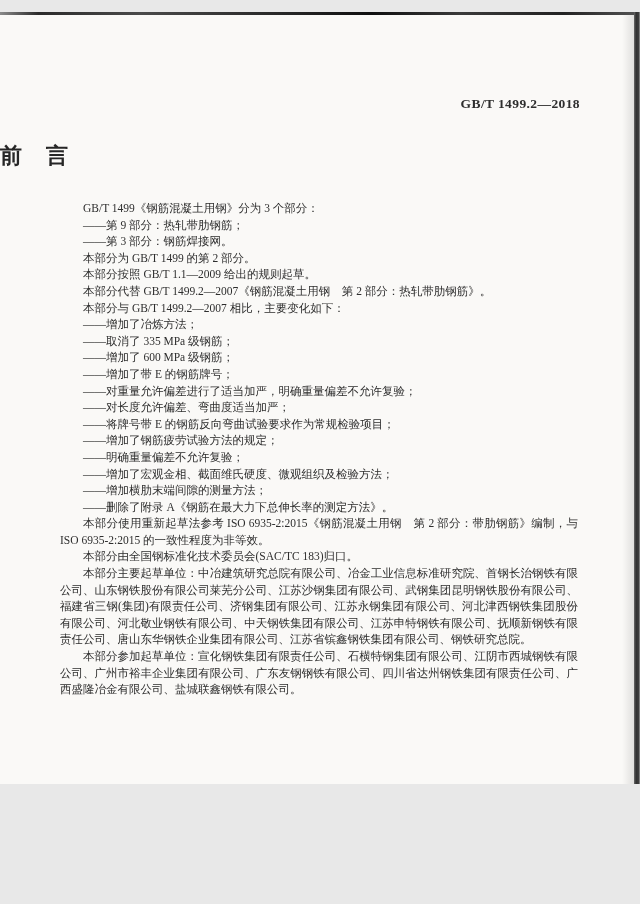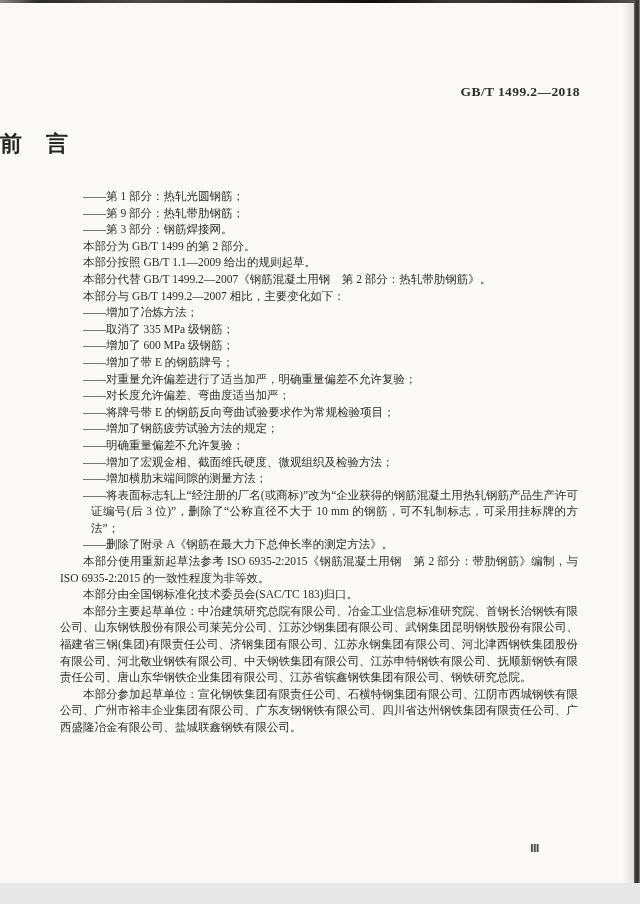--- a/index.html
+++ b/index.html
@@ -1,17 +1,17 @@
 <!DOCTYPE html>
 <html><head>
 <meta charset="utf-8">
 <style>
   html,body{margin:0;padding:0;background:#e8e8e8;}
   .page{
-    position:relative;width:640px;height:883px;margin:0 auto;
+    position:relative;width:640px;height:772px;margin:12px auto;
     background:#faf9f7;overflow:hidden;
     font-family:"Liberation Serif","DejaVu Serif",serif;
   }
   .scan-top-edge{
     position:absolute;top:0;left:0;width:640px;height:3px;
     background:linear-gradient(90deg,#8a8a8a 0%,#2b2b2b 6%,#4a4a4a 22%,#262626 45%,#0f0f0f 58%,#3a3a3a 72%,#222 88%,#555 100%);
   }
   .scan-right-shadow{
     position:absolute;top:3px;bottom:0;right:6px;width:12px;
     background:linear-gradient(90deg,rgba(0,0,0,0),rgba(0,0,0,0.10));
@@ -58,39 +58,38 @@
 
   <div class="scan-top-edge"></div>
   <div class="scan-right-shadow"></div>
   <div class="scan-right-edge"></div>
 
   <div class="doc-number">GB/T 1499.2—2018</div>
 
   <h1 class="title">前　言</h1>
 
   <div class="body-block">
-      <p class="para dash">——第 1 部分：热轧光圆钢筋；</p>
+      <p class="para indent">GB/T 1499《钢筋混凝土用钢》分为 3 个部分：</p>
       <p class="para dash">——第 9 部分：热轧带肋钢筋；</p>
       <p class="para dash">——第 3 部分：钢筋焊接网。</p>
       <p class="para indent">本部分为 GB/T 1499 的第 2 部分。</p>
       <p class="para indent">本部分按照 GB/T 1.1—2009 给出的规则起草。</p>
       <p class="para indent">本部分代替 GB/T 1499.2—2007《钢筋混凝土用钢　第 2 部分：热轧带肋钢筋》。</p>
       <p class="para indent">本部分与 GB/T 1499.2—2007 相比，主要变化如下：</p>
       <p class="para dash">——增加了冶炼方法；</p>
       <p class="para dash">——取消了 335 MPa 级钢筋；</p>
       <p class="para dash">——增加了 600 MPa 级钢筋；</p>
       <p class="para dash">——增加了带 E 的钢筋牌号；</p>
       <p class="para dash">——对重量允许偏差进行了适当加严，明确重量偏差不允许复验；</p>
       <p class="para dash">——对长度允许偏差、弯曲度适当加严；</p>
       <p class="para dash">——将牌号带 E 的钢筋反向弯曲试验要求作为常规检验项目；</p>
       <p class="para dash">——增加了钢筋疲劳试验方法的规定；</p>
       <p class="para dash">——明确重量偏差不允许复验；</p>
       <p class="para dash">——增加了宏观金相、截面维氏硬度、微观组织及检验方法；</p>
       <p class="para dash">——增加横肋末端间隙的测量方法；</p>
-      <p class="para dash">——将表面标志轧上“经注册的厂名(或商标)”改为“企业获得的钢筋混凝土用热轧钢筋产品生产许可证编号(后 3 位)”，删除了“公称直径不大于 10 mm 的钢筋，可不轧制标志，可采用挂标牌的方法”；</p>
       <p class="para dash">——删除了附录 A《钢筋在最大力下总伸长率的测定方法》。</p>
       <p class="para indent">本部分使用重新起草法参考 ISO 6935-2:2015《钢筋混凝土用钢　第 2 部分：带肋钢筋》编制，与 ISO 6935-2:2015 的一致性程度为非等效。</p>
       <p class="para indent">本部分由全国钢标准化技术委员会(SAC/TC 183)归口。</p>
       <p class="para indent">本部分主要起草单位：中冶建筑研究总院有限公司、冶金工业信息标准研究院、首钢长治钢铁有限公司、山东钢铁股份有限公司莱芜分公司、江苏沙钢集团有限公司、武钢集团昆明钢铁股份有限公司、福建省三钢(集团)有限责任公司、济钢集团有限公司、江苏永钢集团有限公司、河北津西钢铁集团股份有限公司、河北敬业钢铁有限公司、中天钢铁集团有限公司、江苏申特钢铁有限公司、抚顺新钢铁有限责任公司、唐山东华钢铁企业集团有限公司、江苏省镔鑫钢铁集团有限公司、钢铁研究总院。</p>
       <p class="para indent">本部分参加起草单位：宣化钢铁集团有限责任公司、石横特钢集团有限公司、江阴市西城钢铁有限公司、广州市裕丰企业集团有限公司、广东友钢钢铁有限公司、四川省达州钢铁集团有限责任公司、广西盛隆冶金有限公司、盐城联鑫钢铁有限公司。</p>
     </div>
 
   <div class="page-number">Ⅲ</div>
 
   <div class="watermark">

